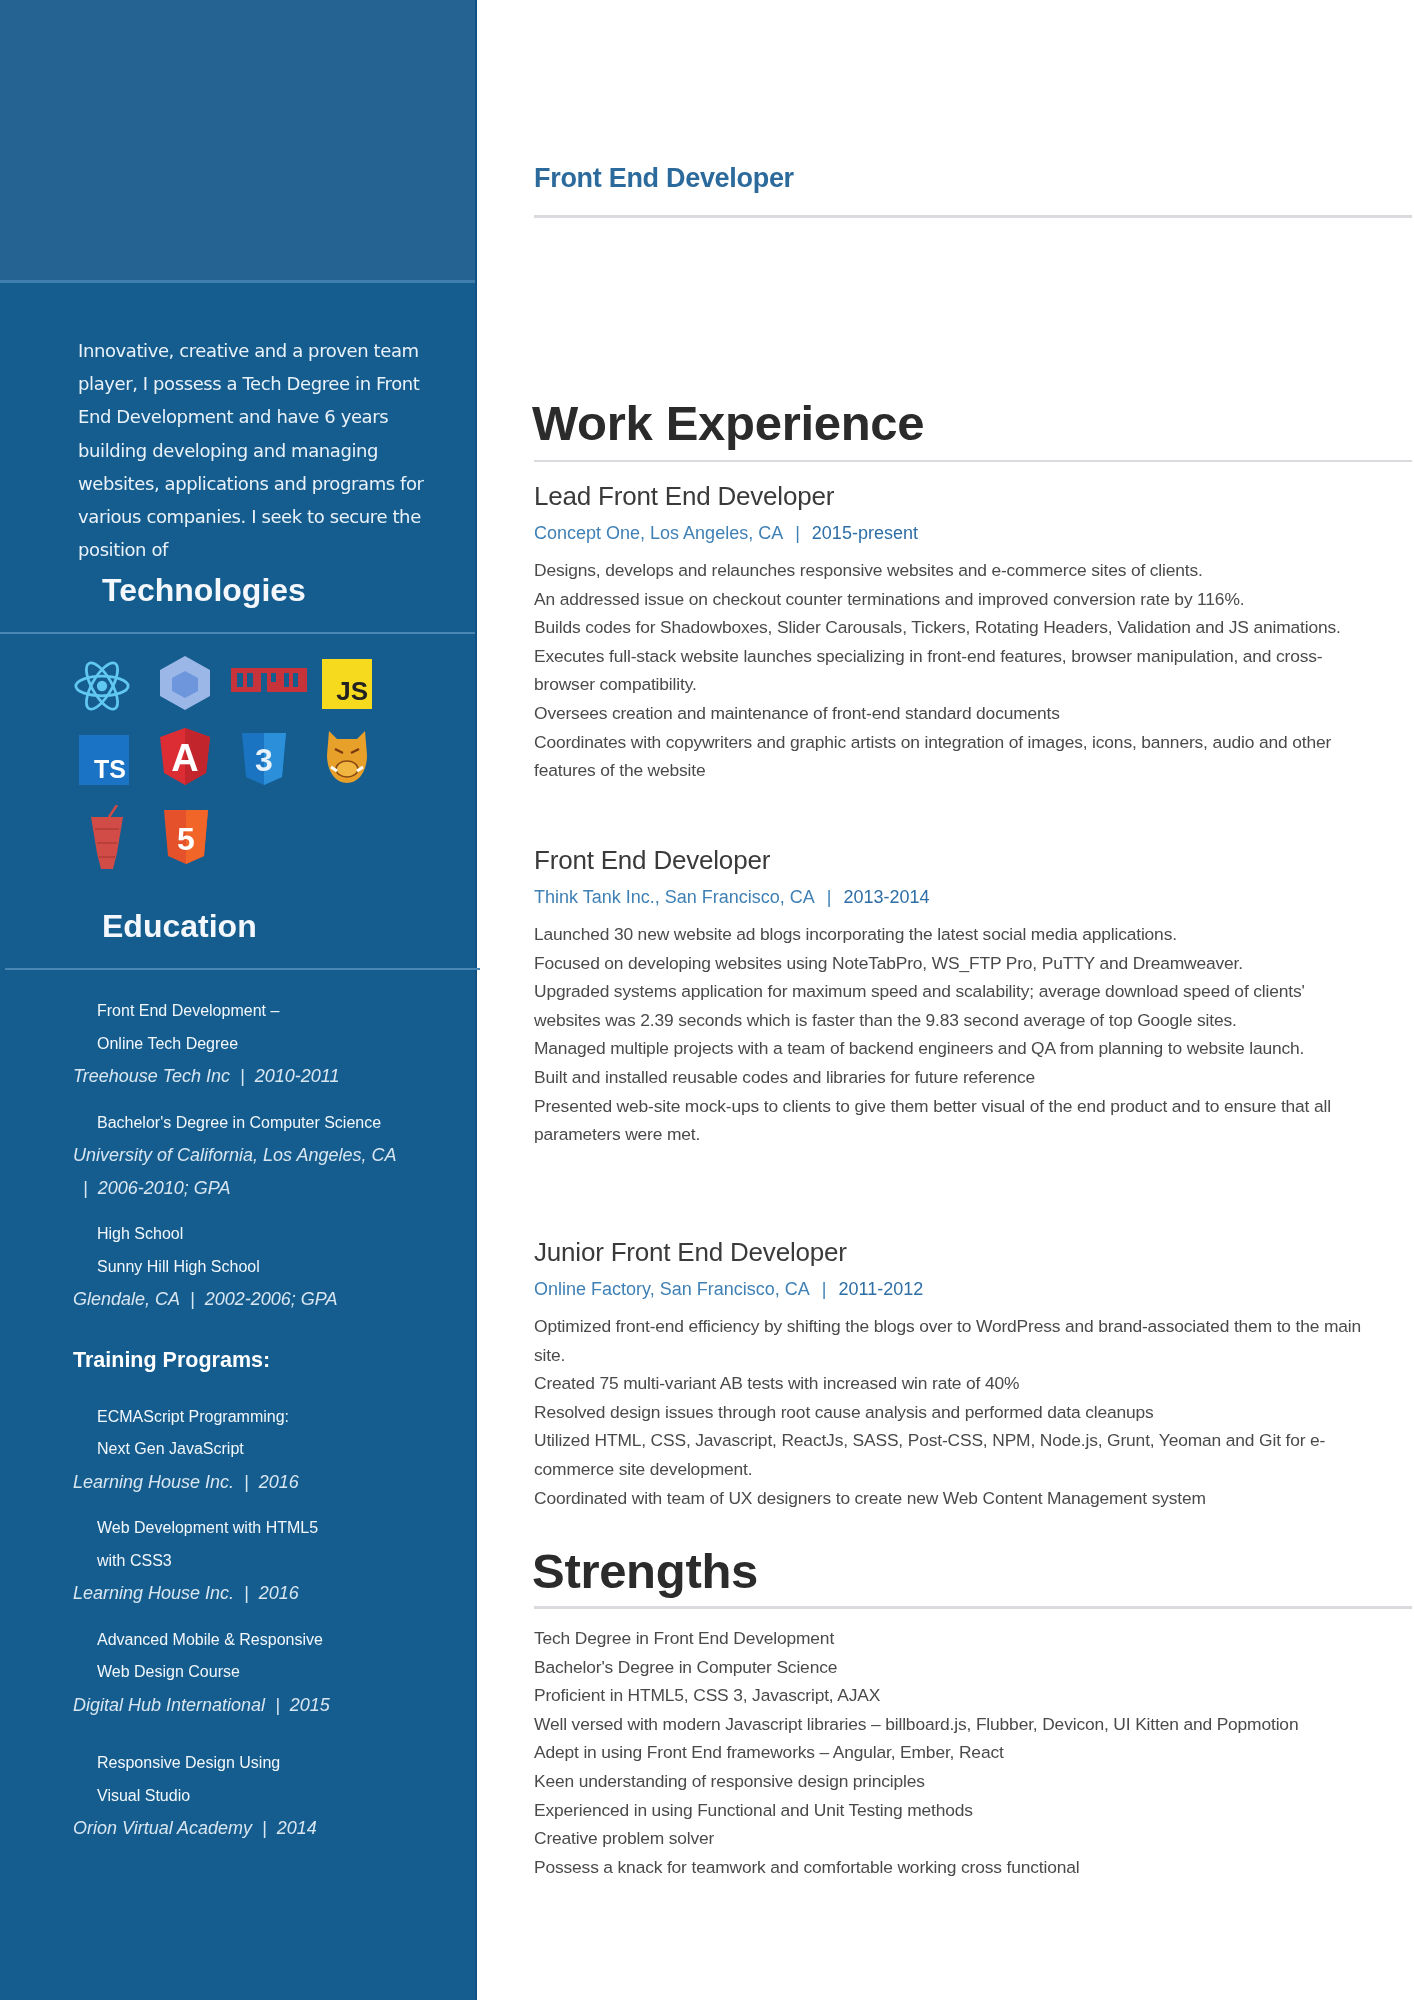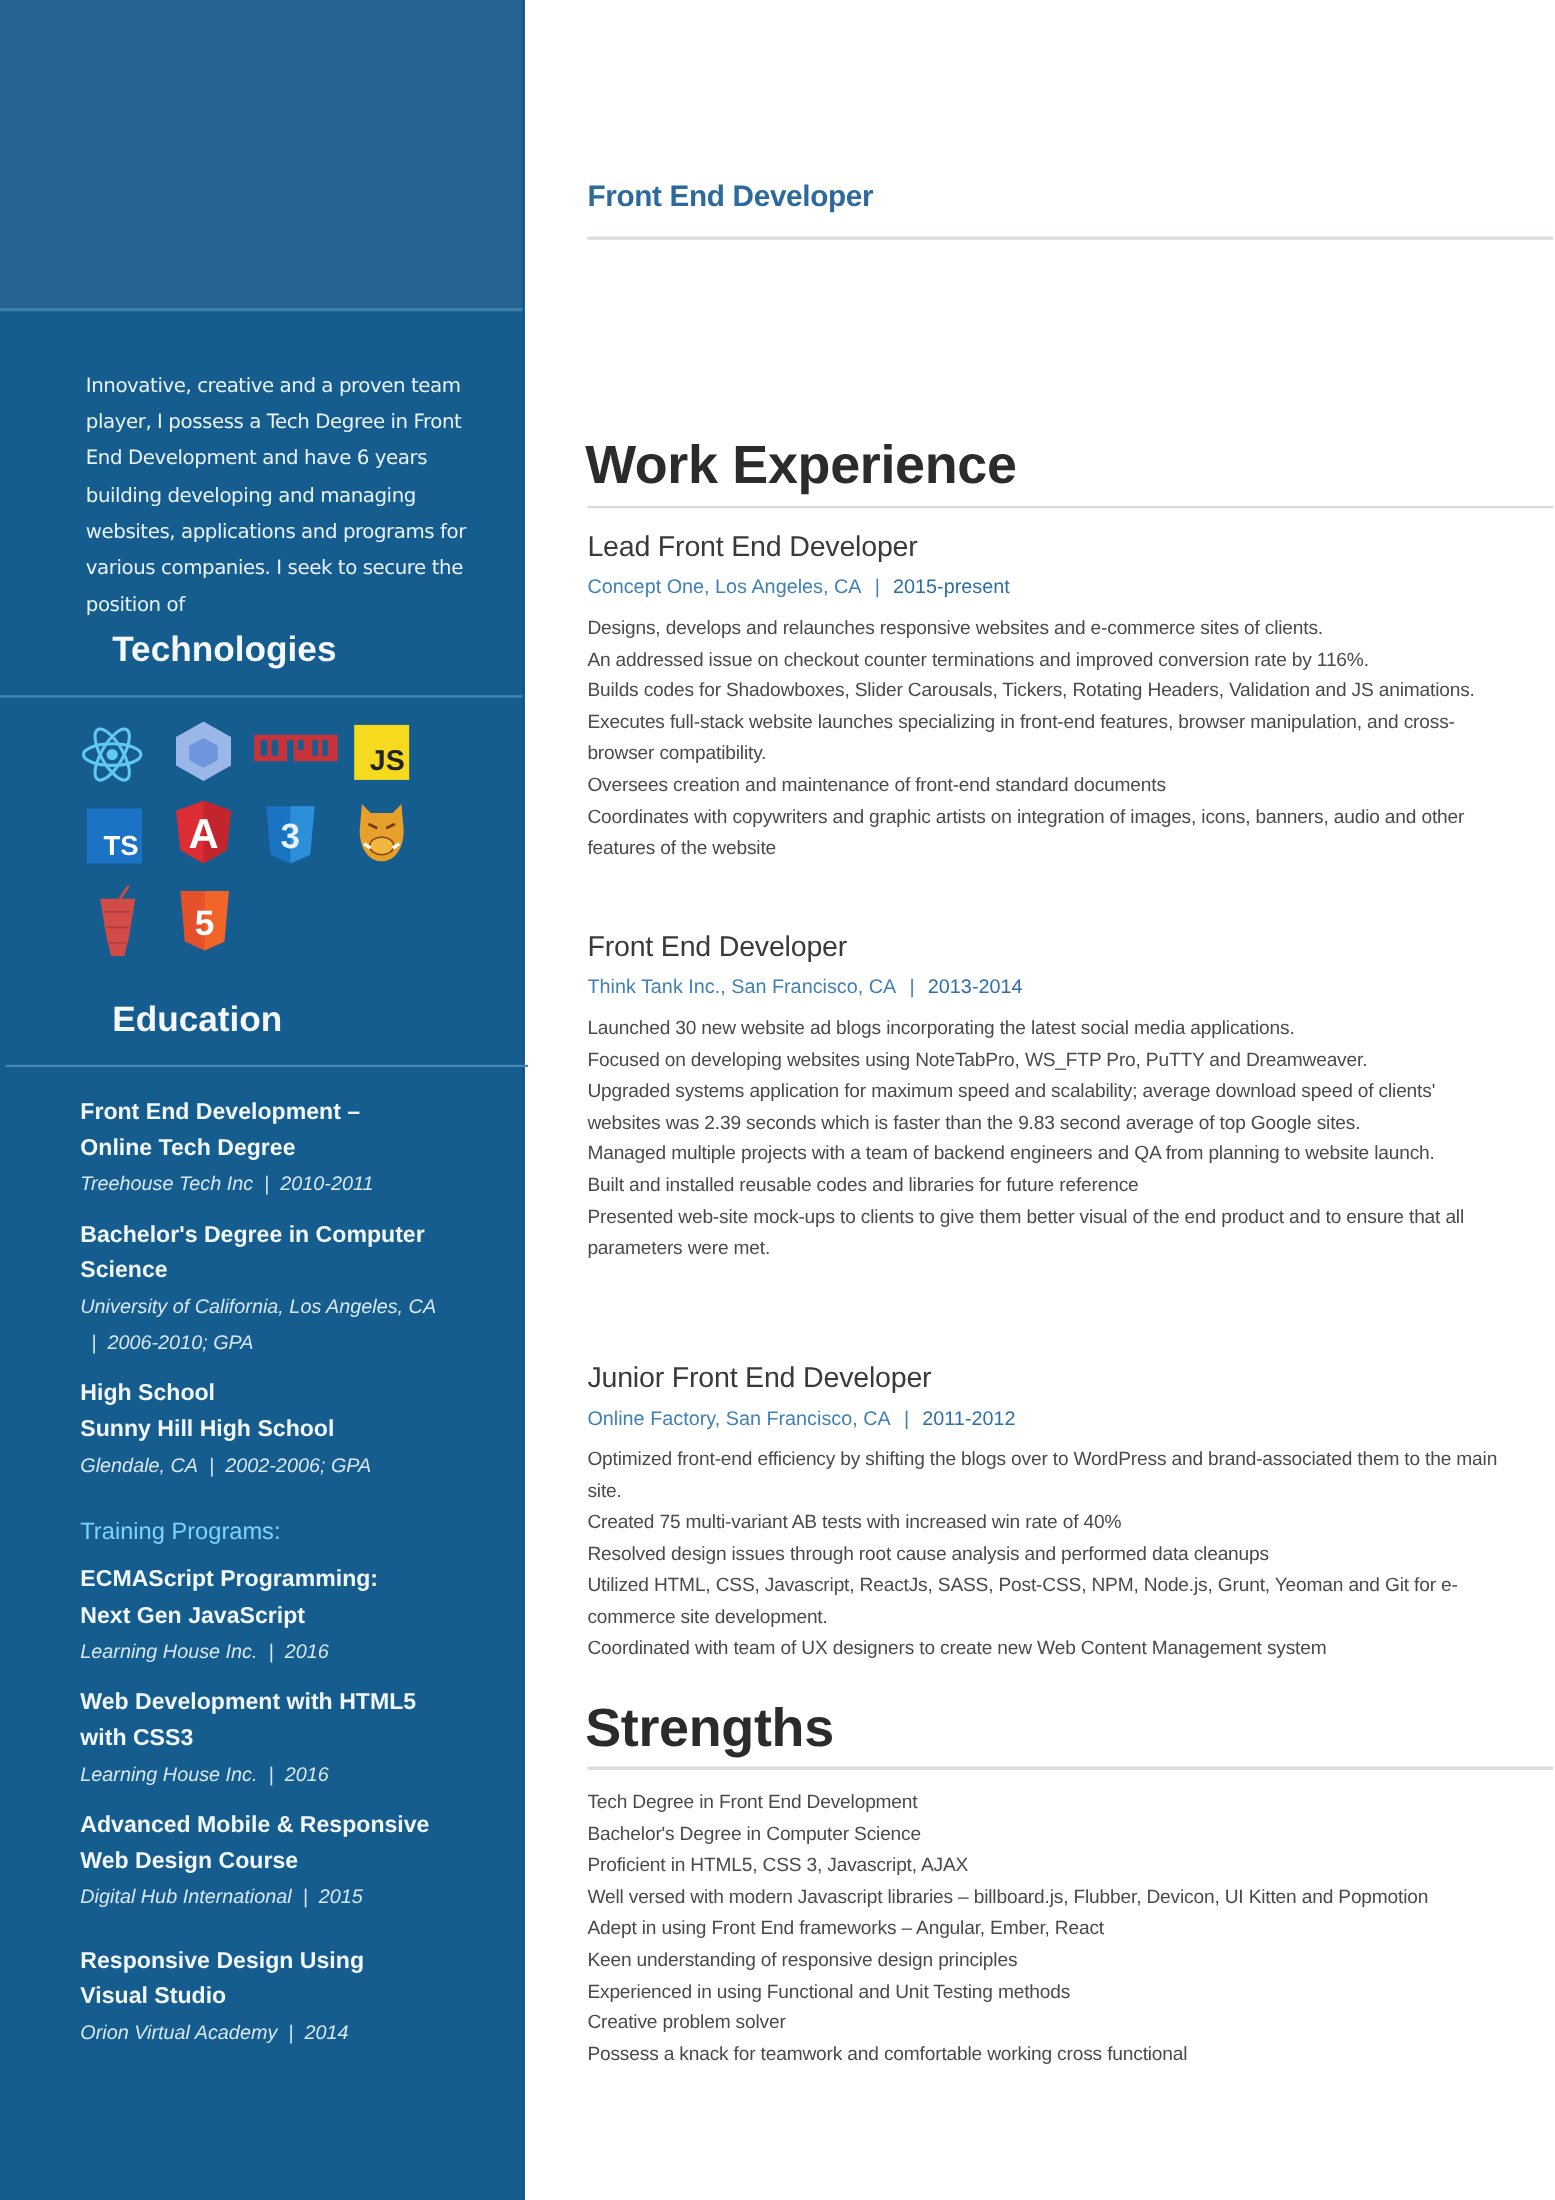--- a/index.html
+++ b/index.html
@@ -32,30 +32,30 @@
     position: absolute; left: 78px; font-size: 32px; font-weight: bold;
     color: #f4f8fc; font-family: Liberation Sans, sans-serif; margin-left: 24px;
   }
 
   .tech-grid { position: absolute; left: 74px; top: 655px; width: 320px; height: 220px; }
   .tech-icon { position: absolute; width: 56px; height: 56px; display: flex; align-items: center; justify-content: center; }
 
   .edu-list { position: absolute; left: 73px; top: 995px; width: 380px; }
   .edu-item { margin-bottom: 14px; }
   .edu-title {
-    font-size: 21px; font-weight: bold; line-height: 32.5px; color: #f2f7fb;
+    font-size: 16px; font-weight: normal; line-height: 32.5px; color: #f2f7fb; margin-left: 24px;
   }
   .edu-meta {
     font-size: 18px; font-style: italic; line-height: 32.5px; color: #d8e6f1;
     white-space: pre-wrap;
   }
   .edu-meta .sep { padding: 0 10px; }
   .training-label {
-    font-size: 21.5px; font-weight: normal; color: #7dd3fc; line-height: 32px;
-    margin-top: 28px; margin-bottom: 12px;
+    font-size: 21.5px; font-weight: bold; color: #ffffff; line-height: 32px;
+    margin-top: 28px; margin-bottom: 25px;
   }
   .edu-item.spaced { margin-bottom: 26px; }
 
   
   .main { position: absolute; left: 477px; top: 0; width: 937px; height: 2000px; border-radius: 31px; }
   .job-headline {
     position: absolute; left: 57px; top: 163px; font-size: 27px; font-weight: bold;
     color: #2c6a9c; letter-spacing: -0.3px;
   }
   .main-rule {

